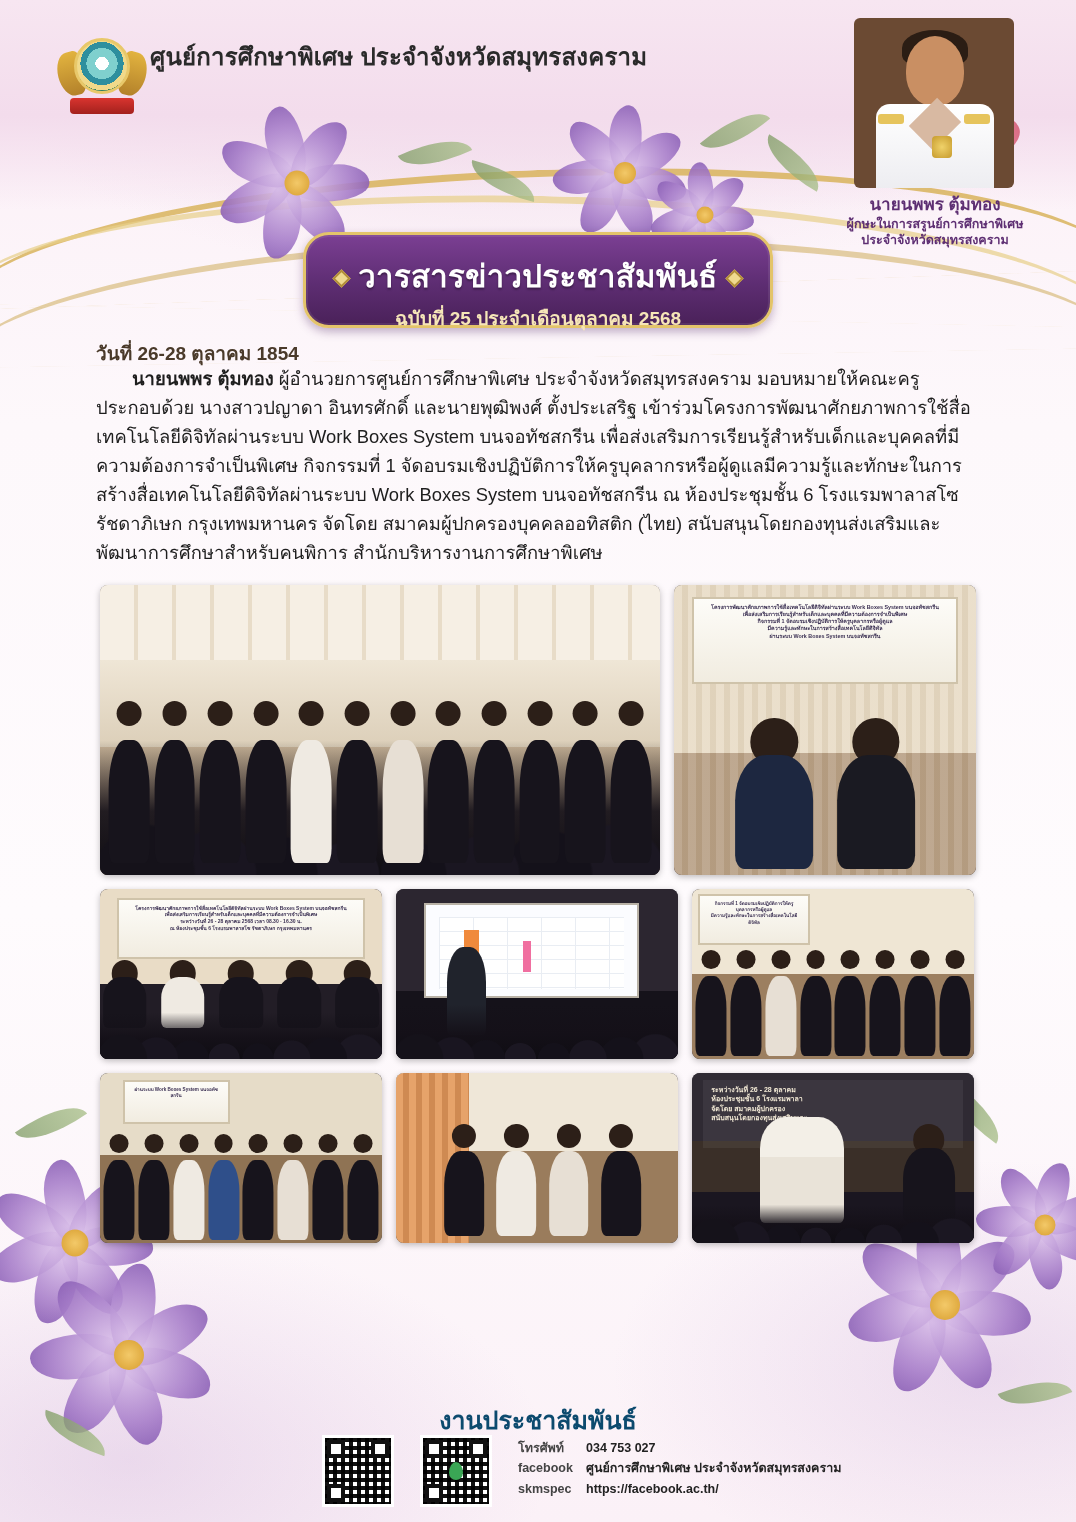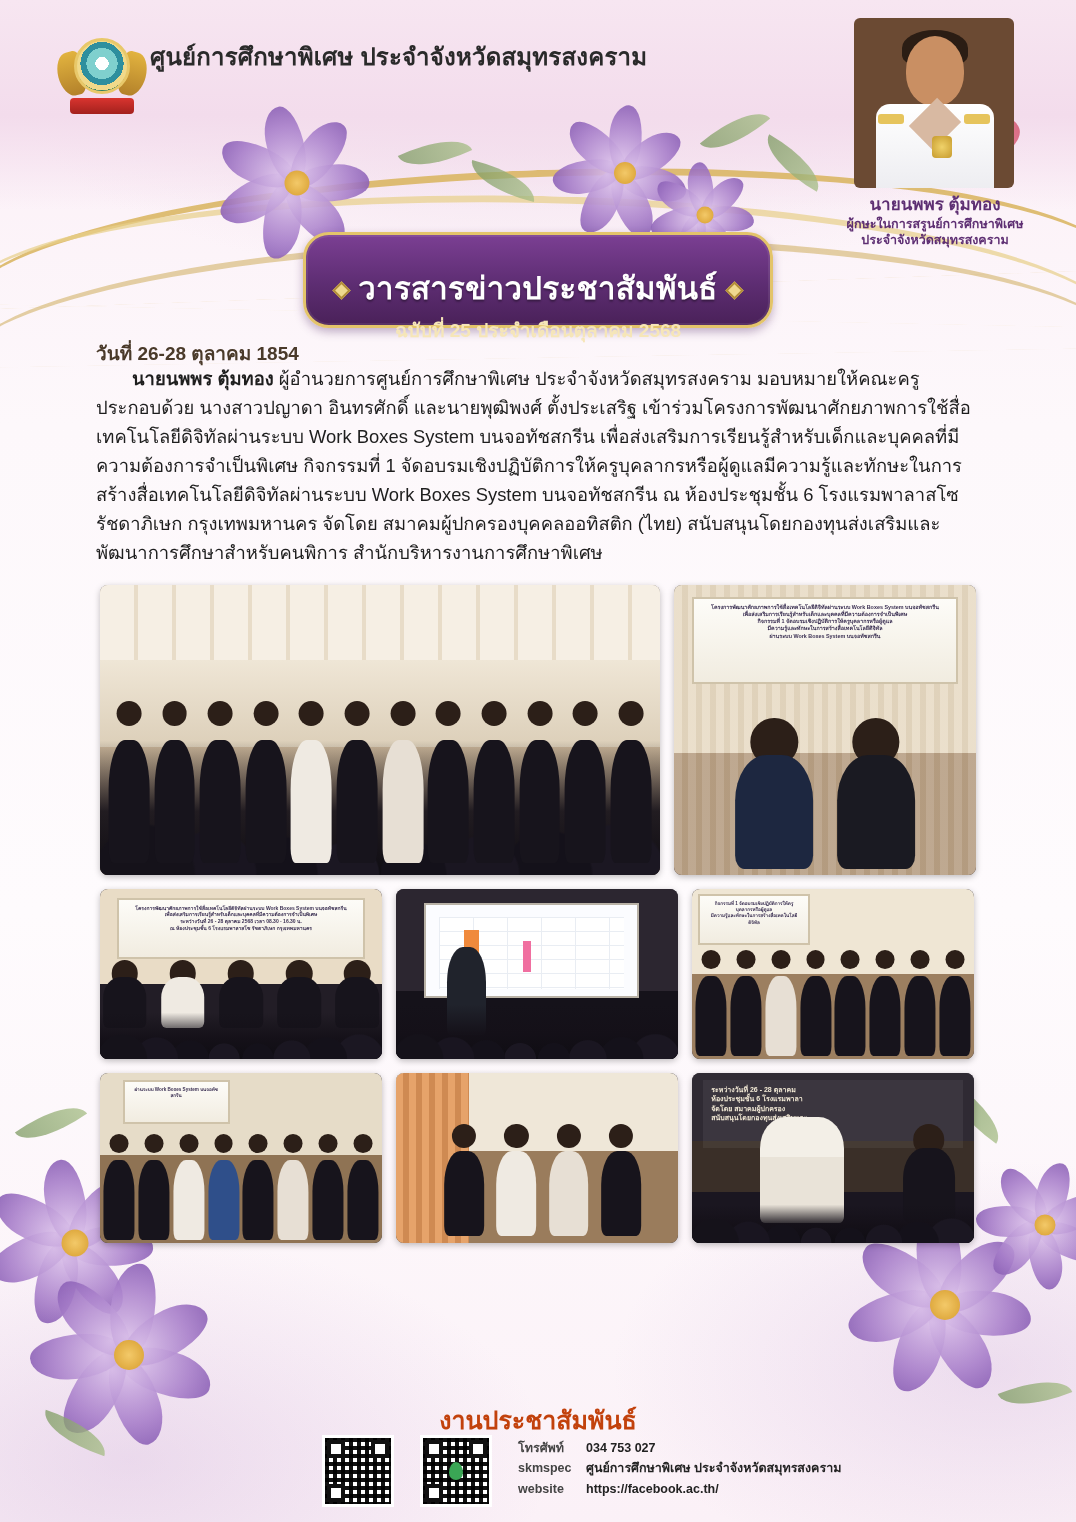--- a/index.html
+++ b/index.html
@@ -146,21 +146,21 @@
     position: absolute; left: 50%; top: 232px; transform: translateX(-50%);
     width: 470px; height: 96px;
     background: linear-gradient(180deg,#7b3f93 0%, #5d2d72 55%, #4a2159 100%);
     border: 3px solid #e3c46a;
     border-radius: 26px;
     box-shadow: 0 4px 10px rgba(80,40,100,.35), inset 0 0 0 2px rgba(255,255,255,.08);
     text-align: center;
     color: #fff;
   }
   .title-plate .t1 {
-    margin-top: 28px; font-size: 31px; font-weight: bold; letter-spacing: .4px;
+    margin-top: 16px; font-size: 31px; font-weight: bold; letter-spacing: .4px;
     text-shadow: 0 2px 2px rgba(0,0,0,.35);
   }
   .title-plate .t2 { margin-top: 2px; font-size: 19px; color: #f6e6b8; font-weight: bold; }
   .diamond {
     display: inline-block; width: 13px; height: 13px; background: #efd98f;
     transform: rotate(45deg); margin: 0 10px; vertical-align: 2px;
     box-shadow: inset 0 0 0 2px #b38e3a;
   }
 
   
@@ -256,21 +256,21 @@
       repeating-linear-gradient(180deg, #e9edf3 0 1px, transparent 1px 14px),
       repeating-linear-gradient(90deg, #e9edf3 0 1px, transparent 1px 34px),
       #ffffff;
   }
   .mic-lady { position:absolute; left: 40%; bottom: 8%; width: 26%; height: 62%;
     background: linear-gradient(180deg,#f3efe7 0 38%, #e9e3d8 38% 100%); border-radius: 30% 30% 6% 6%; }
 
   
   .footer-title {
     position: absolute; left: 50%; transform: translateX(-50%); top: 1400px;
-    font-size: 25px; font-weight: bold; color: #c2410c;
+    font-size: 25px; font-weight: bold; color: #0c4a6e;
   }
   .qr {
     position: absolute; top: 1435px; width: 72px; height: 72px;
     background:
       repeating-linear-gradient(90deg,#111 0 4px, #fff 4px 8px),
       repeating-linear-gradient(180deg,#111 0 4px, #fff 4px 8px);
     background-blend-mode: multiply;
     border: 3px solid #fff;
   }
   .qr.q1 { left: 322px; }
@@ -694,20 +694,20 @@
     <span class="pin bl"></span>
     <span class="dot"></span>
 </div>
 
 <div class="contacts">
   <div class="row2">
     <div class="k">โทรศัพท์</div>
     <div class="v">034 753 027</div>
   </div>
   <div class="row2">
+    <div class="k">facebook</div>
+    <div class="v">ศูนย์การศึกษาพิเศษ ประจำจังหวัดสมุทรสงคราม</div>
+  </div>
+  <div class="row2">
     <div class="k">skmspec</div>
-    <div class="v">ศูนย์การศึกษาพิเศษ ประจำจังหวัดสมุทรสงคราม</div>
-  </div>
-  <div class="row2">
-    <div class="k">website</div>
     <div class="v">https://facebook.ac.th/</div>
   </div>
 </div>
 
 </body></html>

